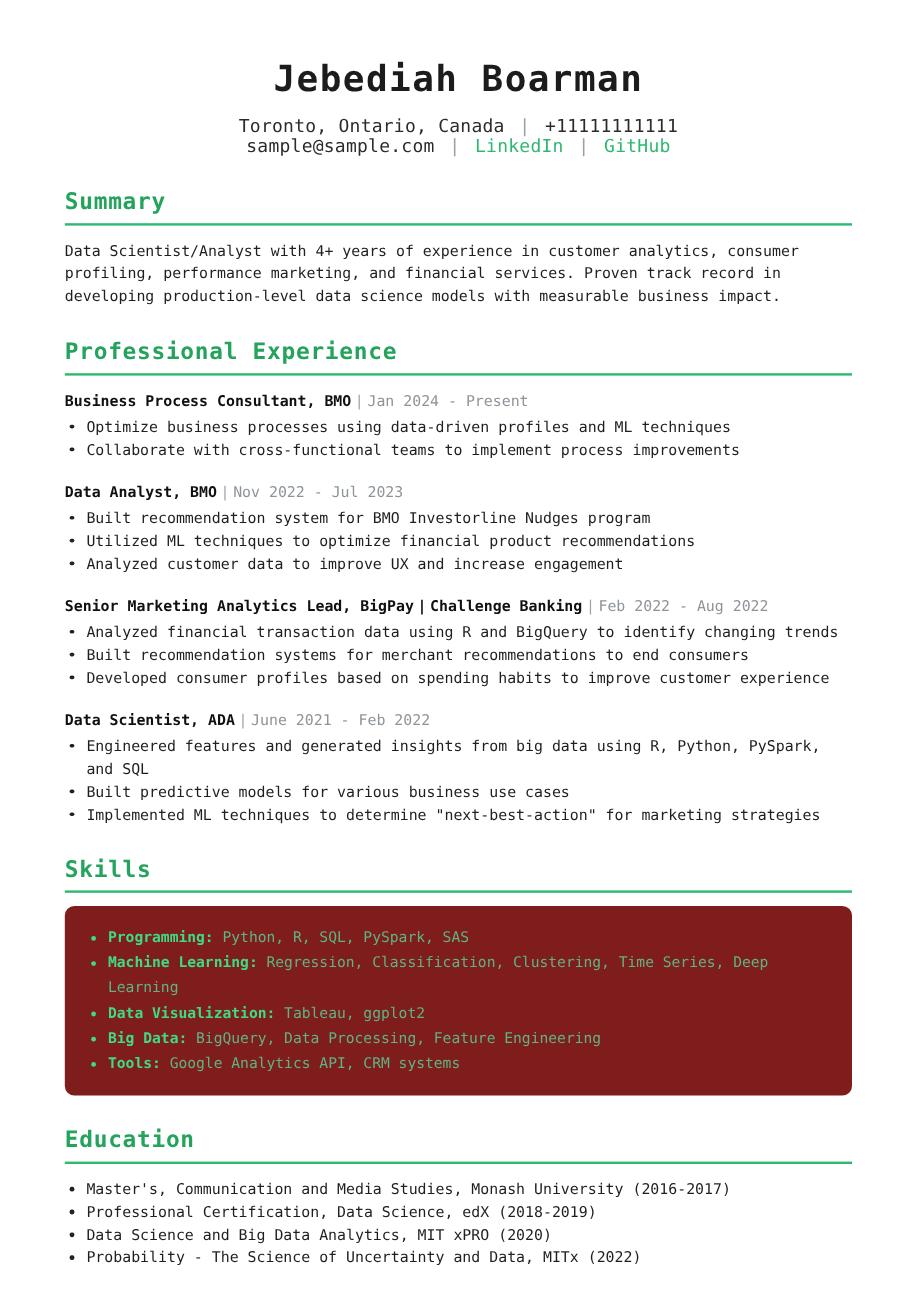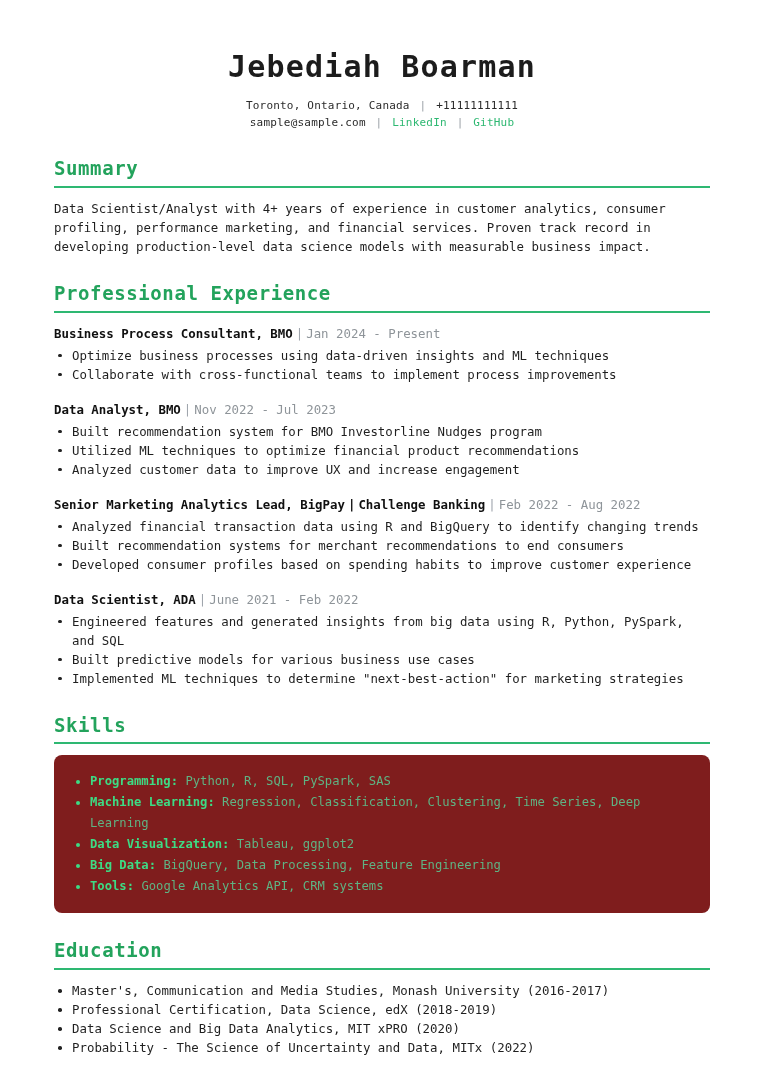--- a/index.html
+++ b/index.html
@@ -25,21 +25,21 @@
     text-align: center;
     font-size: 30px;
     font-weight: bold;
     letter-spacing: 1.2px;
     color: #1c1c1c;
     margin: 0 0 14px 0;
     line-height: 1.1;
   }
   .contact-line {
     text-align: center;
-    font-size: 11px;
+    font-size: 15px;
     line-height: 17px;
     color: #2b2b2b;
     letter-spacing: 0.2px;
   }
   .sep {
     color: #9aa0a6;
     padding: 0 3px;
   }
   .link {
     color: #2eb872;
@@ -184,21 +184,21 @@
     <p class="summary-text">Data Scientist/Analyst with 4+ years of experience in customer analytics, consumer profiling, performance marketing, and financial services. Proven track record in developing production-level data science models with measurable business impact.</p>
   </div>
 
   <div class="section">
     <h2 class="section-title">Professional Experience</h2>
     <div class="rule"></div>
     <div id="experience-container">
         <div class="job">
           <div class="job-head"><span class="job-title">Business Process Consultant, BMO</span><span class="job-pipe">|</span><span class="job-date">Jan 2024 - Present</span></div>
           <ul class="bullets">
-            <li>Optimize business processes using data-driven insights and ML techniques</li>
+            <li>Optimize business processes using data-driven profiles and ML techniques</li>
             <li>Collaborate with cross-functional teams to implement process improvements</li>
           </ul>
         </div>
         <div class="job">
           <div class="job-head"><span class="job-title">Data Analyst, BMO</span><span class="job-pipe">|</span><span class="job-date">Nov 2022 - Jul 2023</span></div>
           <ul class="bullets">
             <li>Built recommendation system for BMO Investorline Nudges program</li>
             <li>Utilized ML techniques to optimize financial product recommendations</li>
             <li>Analyzed customer data to improve UX and increase engagement</li>
           </ul>

